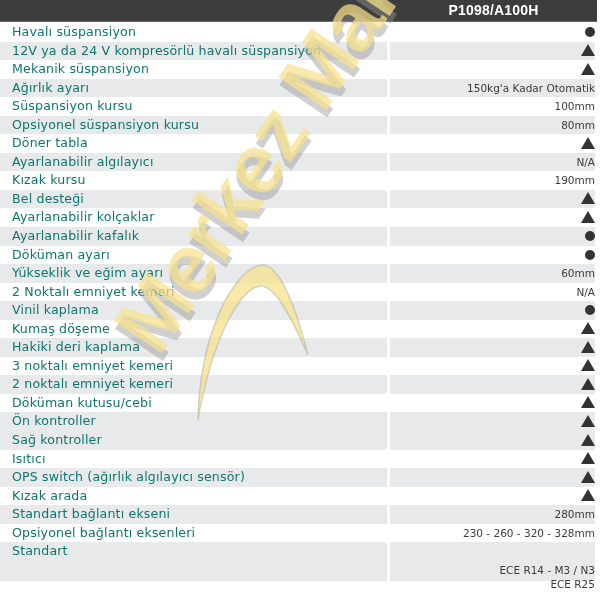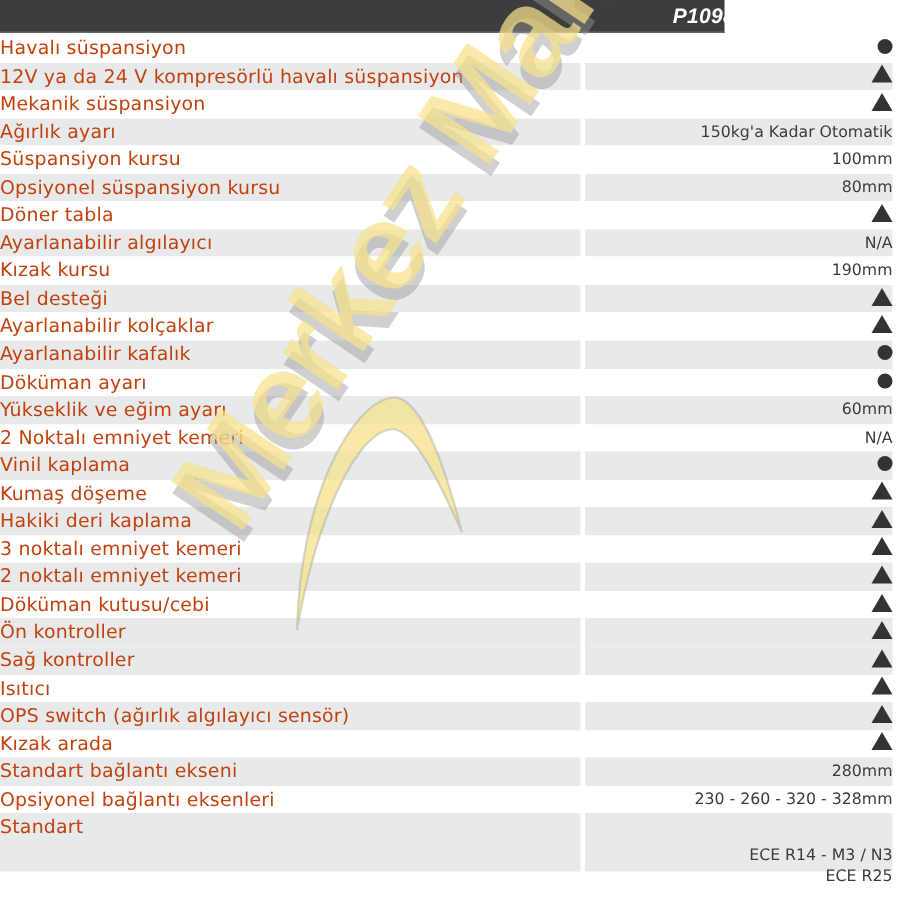--- a/index.html
+++ b/index.html
@@ -3,43 +3,42 @@
 <meta charset="utf-8">
 <style>
   html, body { margin: 0; padding: 0; }
   body {
     width: 600px; height: 599px; overflow: hidden; position: relative;
     background: #ffffff;
     font-family: "DejaVu Sans", sans-serif;
     color: #3a3a3a;
   }
   .header {
-    position: absolute; left: 0; top: 0; width: 483px; height: 21px;
+    position: absolute; left: 0; top: 0; width: 597px; height: 21px;
     background: #3d3d3d;
     border-bottom: 1px solid #6a6a6a;
-    font-style: italic;
   }
   .header-title {
     position: absolute; left: 390px; width: 207px; top: 0; height: 21px;
     line-height: 21px; text-align: center;
     font-family: "Liberation Sans", sans-serif; font-weight: bold;
     font-size: 14px; color: #ffffff; letter-spacing: 0.2px;
   }
   .table {
     position: absolute; left: 0; top: 23px; width: 600px;
   }
   .row {
     position: relative; height: 18.55px; display: flex;
   }
   .row.tall { height: 39px; }
   .cell-label {
-    width: 387px; box-sizing: border-box; padding-left: 0;
+    width: 387px; box-sizing: border-box; padding-left: 12px;
     font-size: 12.6px; line-height: 18.5px; letter-spacing: 0.15px;
     white-space: nowrap; overflow: hidden;
-    color: #c2410c;
+    color: #0f766e;
   }
   .cell-value {
     margin-left: 3px; width: 205px; text-align: right;
     font-size: 10.5px; line-height: 18.5px; color: #3b3b3b;
     white-space: nowrap;
   }
   .row.gray .cell-label, .row.gray .cell-value { background: #e8e9eb; }
   .row.white .cell-label, .row.white .cell-value { background: #ffffff; }
   .row.tall .cell-value { line-height: 14px; padding-top: 21px; box-sizing: border-box; }
   .row.tall .cell-label { line-height: 18px; }

